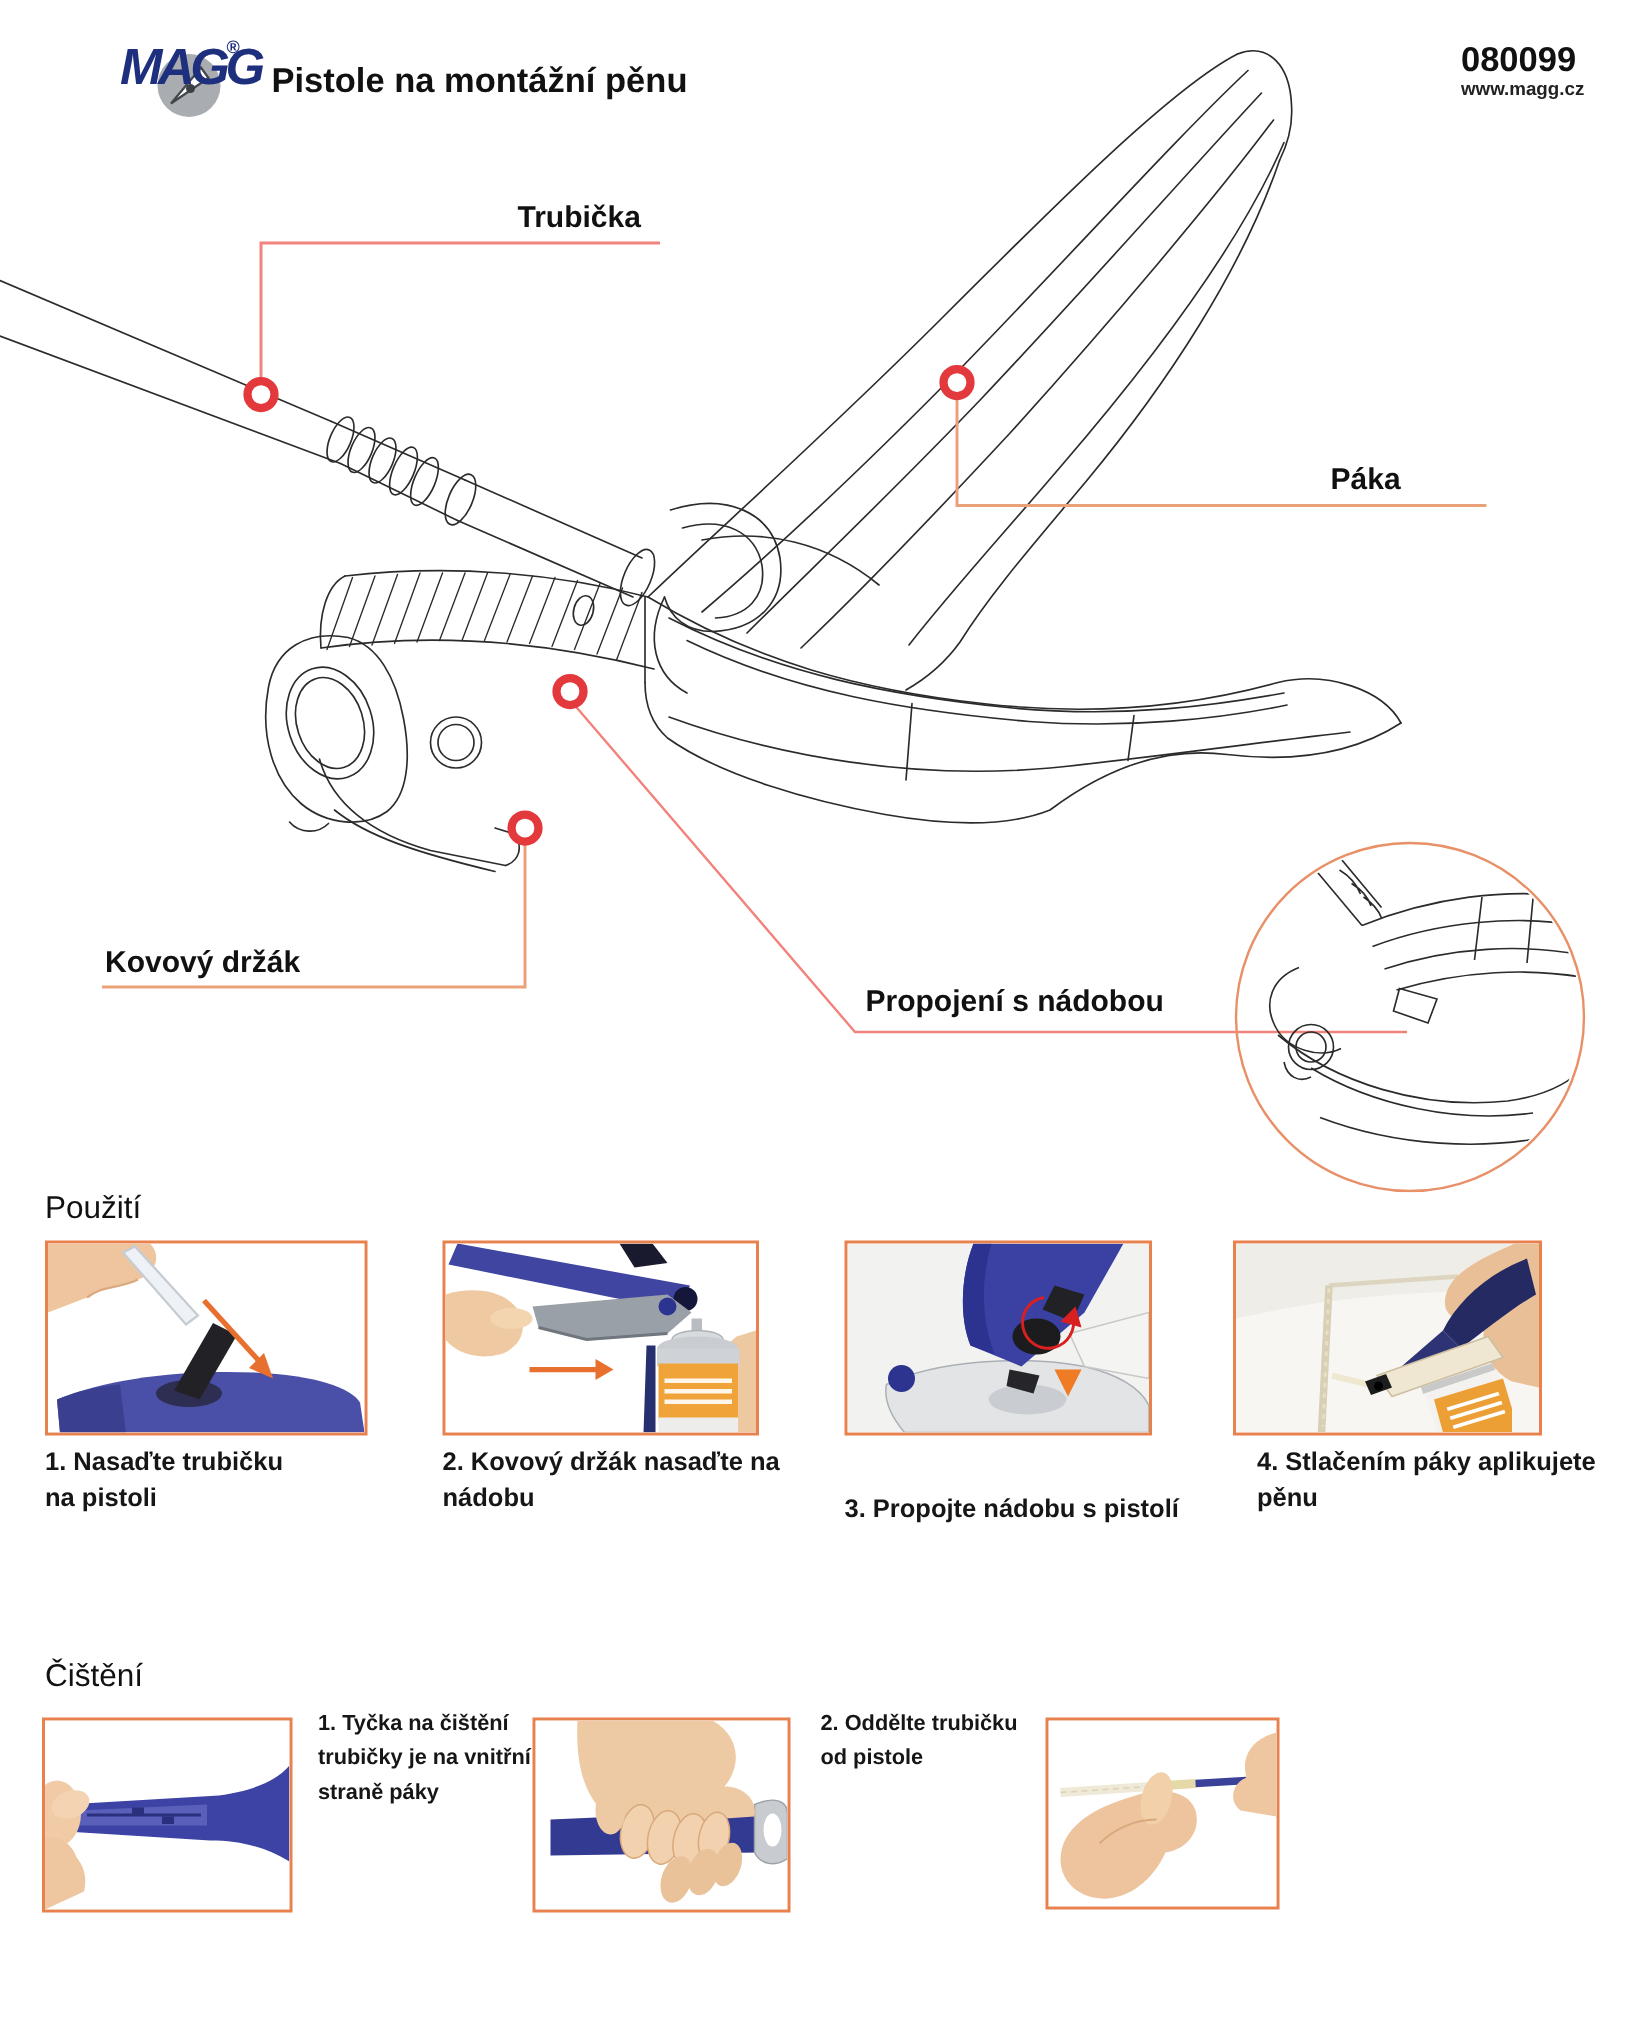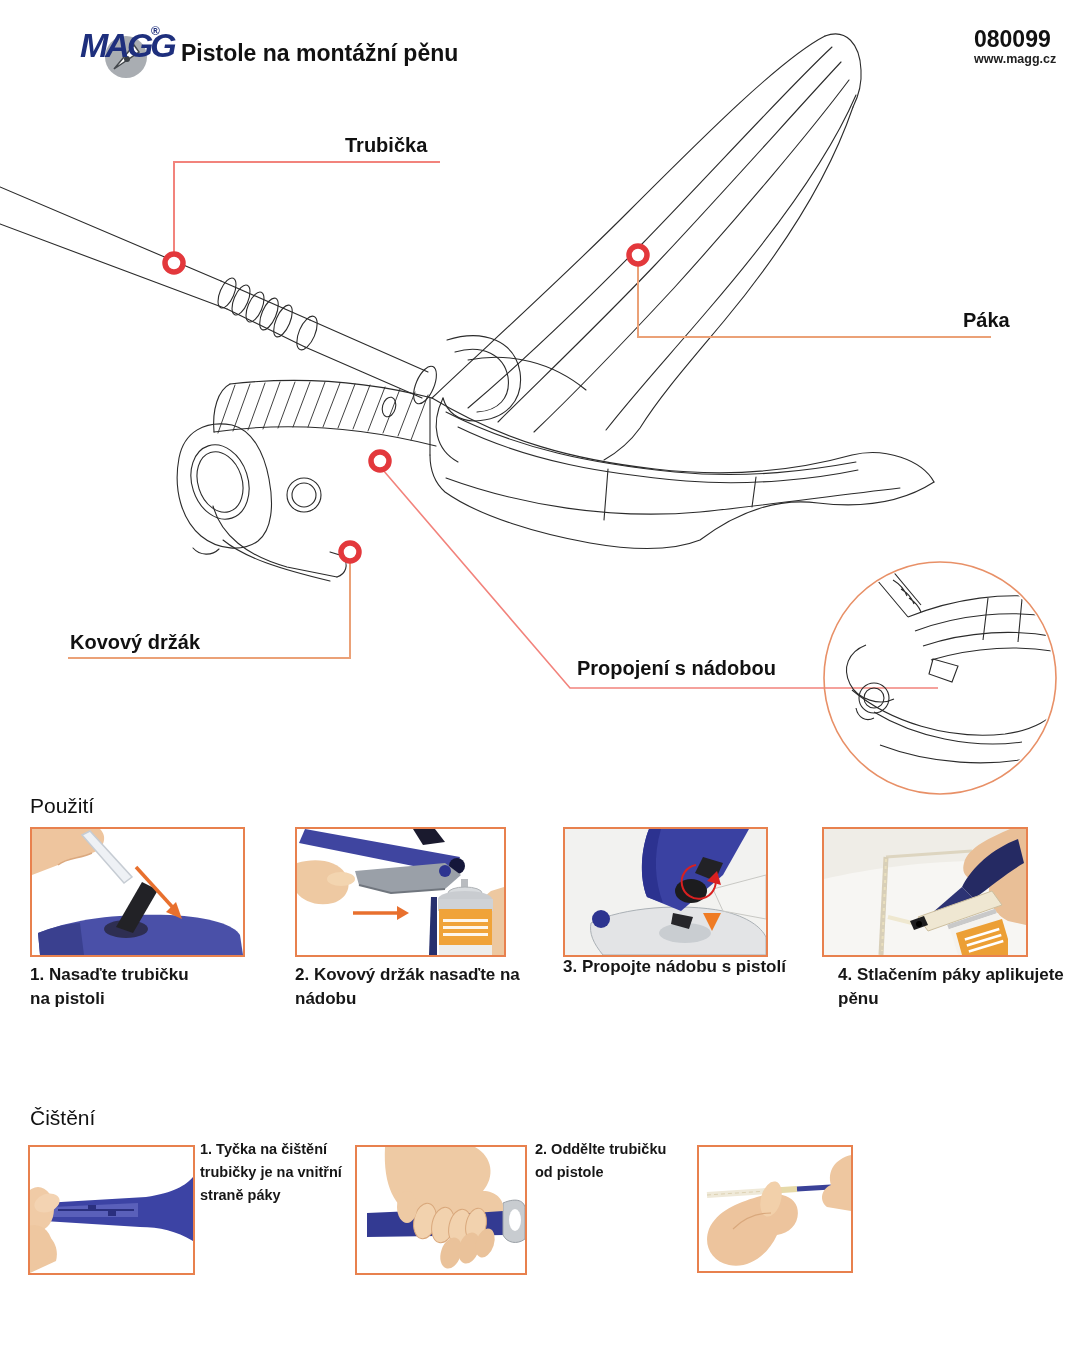--- a/index.html
+++ b/index.html
@@ -16,21 +16,21 @@
   .codeblock{left:974px;top:26px;width:122px;}
   .code{font-size:23px;font-weight:700;color:#111;line-height:26px;}
   .website{font-size:12.5px;font-weight:700;color:#222;}
   
   .dlabel{font-size:20px;font-weight:700;color:#111;white-space:nowrap;}
   
   .heading{font-size:21px;font-weight:400;color:#111;}
   .photo{box-sizing:border-box;border:2px solid #e8814e;background:#fff;overflow:hidden;}
   .photo svg{display:block;}
   .cap{font-size:17px;font-weight:700;line-height:24px;white-space:pre-line;color:#161616;}
-  .capsm{font-size:14.5px;font-weight:700;line-height:23px;white-space:pre-line;color:#161616;}
+  .capsm{font-size:14.5px;font-weight:700;line-height:23px;white-space:pre-line;color:#161616;margin-left:12px;}
 </style>
 </head>
 <body>
 
 <div class="page">
 
   <div class="abs logo">
     <div class="logo-circle"></div>
     <svg class="abs" style="left:57px;top:12px;" width="42" height="42">
       <polygon points="9,33 29,9 34,16" fill="#ffffff" stroke="#43474c" stroke-width="1.5"></polygon>
@@ -144,21 +144,21 @@
         <circle cx="874" cy="698" r="10"></circle>
       <path d="M856,708 C858,718 866,722 874,718"></path>
       <path d="M852,690 C890,722 948,740 1005,734 C1035,730 1052,718 1058,708"></path>
       <path d="M874,712 C915,737 972,749 1022,742"></path>
       <path d="M880,745 C930,764 990,768 1040,756"></path>
       <path d="M933,659 L958,666 L952,682 L929,674 Z"></path>
     </g>
   </svg>
 
   <div class="abs dlabel" style="left:345px;top:134px;">Trubička</div>
-  <div class="abs dlabel" style="left:963px;top:309px;">Páka</div>
+  <div class="abs dlabel" style="left:887px;top:309px;">Páka</div>
   <div class="abs dlabel" style="left:70px;top:631px;">Kovový držák</div>
   <div class="abs dlabel" style="left:577px;top:657px;">Propojení s nádobou</div>
 
   <div class="abs heading" style="left:30px;top:794px;">Použití</div>
 
   <div class="abs photo" style="left:30px;top:827px;width:215px;height:130px;">
     <svg width="211" height="126" viewBox="0 0 211 126">
       <rect width="211" height="126" fill="#ffffff"></rect>
       <path d="M0,0 L68,0 C76,8 72,20 60,24 C48,30 36,28 26,36 L0,46 Z" fill="#eec59e"></path>
       <path d="M26,36 C36,28 48,30 60,24" fill="none" stroke="#dba97f" stroke-width="1.5"></path>
@@ -242,21 +242,21 @@
           <rect x="142" y="110" width="36" height="2.5" transform="rotate(-17 160 111)"></rect>
           <rect x="144" y="116" width="36" height="2.5" transform="rotate(-17 162 117)"></rect>
         </g>
     </svg>
   </div>
 
   <div class="abs cap" style="left:30px;top:963px;width:200px;">1. Nasaďte trubičku
 na pistoli</div>
   <div class="abs cap" style="left:295px;top:963px;width:245px;">2. Kovový držák nasaďte na
 nádobu</div>
-  <div class="abs cap" style="left:563px;top:955px;width:260px;">3. Propojte nádobu s pistolí</div>
+  <div class="abs cap" style="left:563px;top:994px;width:260px;">3. Propojte nádobu s pistolí</div>
   <div class="abs cap" style="left:838px;top:963px;width:250px;">4. Stlačením páky aplikujete
 pěnu</div>
 
   <div class="abs heading" style="left:30px;top:1106px;">Čištění</div>
 
   <div class="abs photo" style="left:28px;top:1145px;width:167px;height:130px;">
     <svg width="163" height="126" viewBox="0 0 163 126">
       <rect width="163" height="126" fill="#ffffff"></rect>
       <path d="M0,80 C20,84 30,98 26,114 L0,126 Z" fill="#eec7a0"></path>
       <path d="M14,56 L116,50 C144,46 156,38 163,30 L163,94 C146,84 130,80 110,80 L14,74 Z" fill="#3c43a4"></path>

